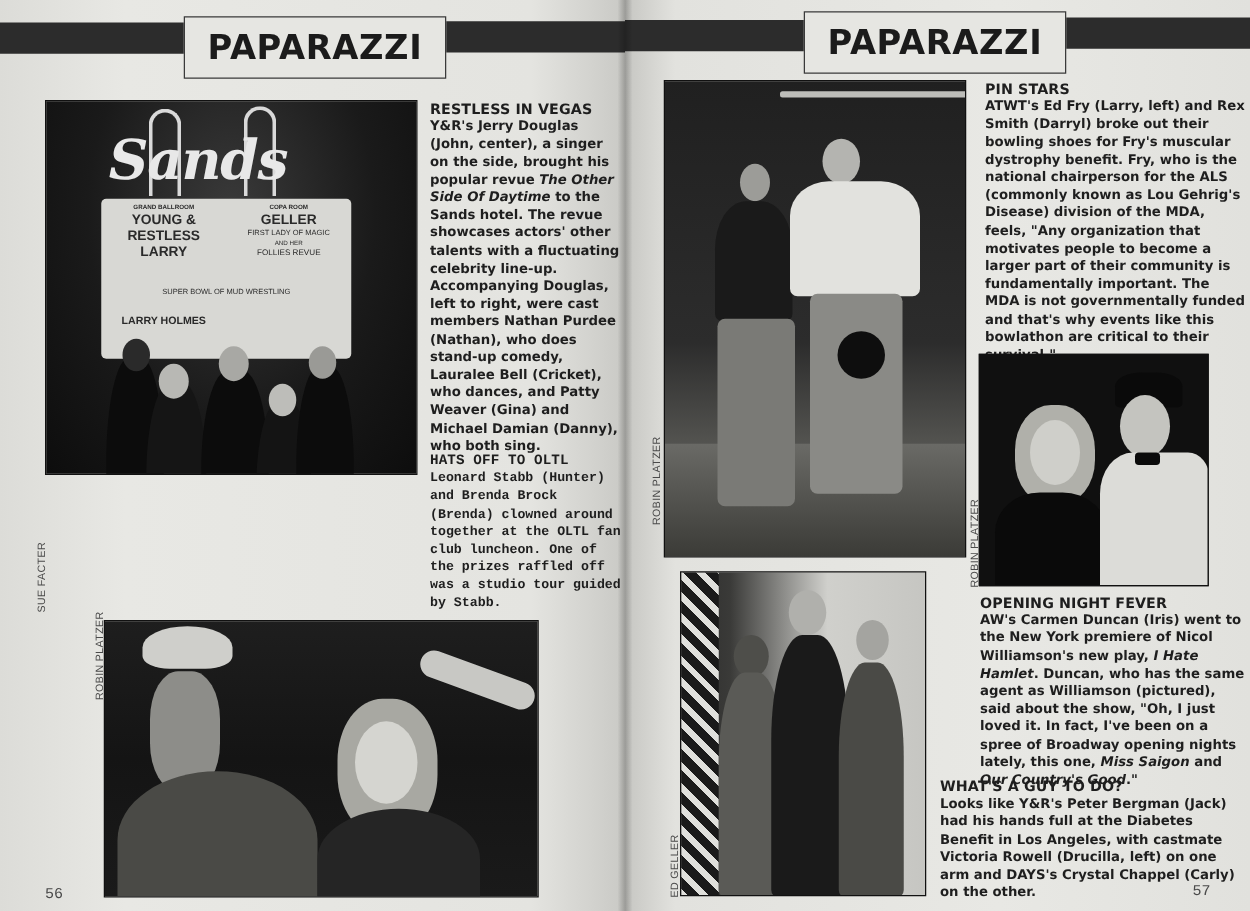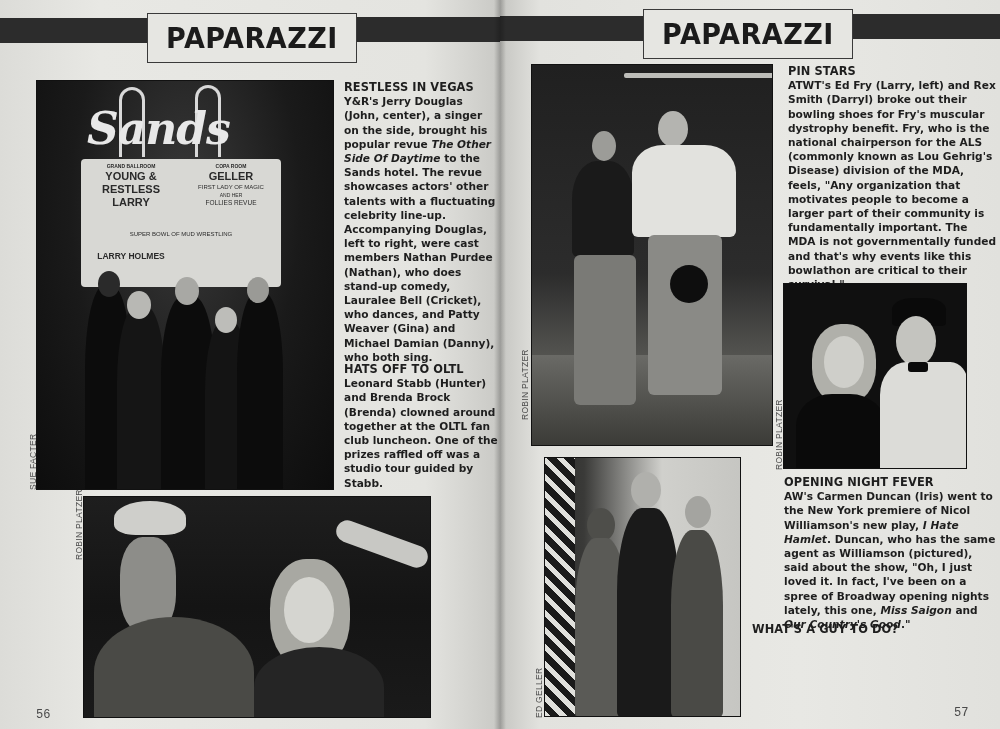--- a/index.html
+++ b/index.html
@@ -45,21 +45,21 @@
 <body>
 
 <div class="page left">
 
   <div class="header-bar" style="left:0; top:18px; width:148px;"></div>
   <div class="header-bar" style="left:356px; top:17px; width:144px;"></div>
   <div class="header-box" style="left:147px; top:13px; width:210px; height:50px;">
     <span class="header-title">PAPARAZZI</span>
   </div>
 
-  <div class="photo" style="left:36px; top:80px; width:298px; height:410px; background: radial-gradient(ellipse at 50% 30%, #3a3a3a 0%, #1a1a1a 55%, #0d0d0d 100%);">
+  <div class="photo" style="left:36px; top:80px; width:298px; height:300px; background: radial-gradient(ellipse at 50% 30%, #3a3a3a 0%, #1a1a1a 55%, #0d0d0d 100%);">
 
     <div class="sign-pole" style="left:82px; top:6px; width:26px; height:70px;"></div>
     <div class="sign-pole" style="left:158px; top:4px; width:26px; height:72px;"></div>
     <div class="sign-logo" style="left:50px; top:22px;">Sands</div>
     <div class="sign-board" style="left:44px; top:78px; width:200px; height:128px;">
       <div class="sign-line" style="left:10px; top:4px; width:80px; font-size:5px;">GRAND BALLROOM</div>
       <div class="sign-line" style="left:8px; top:11px; width:84px; font-size:11px;">YOUNG &amp;</div>
       <div class="sign-line" style="left:4px; top:24px; width:92px; font-size:11px;">RESTLESS</div>
       <div class="sign-line" style="left:8px; top:37px; width:84px; font-size:11px;">LARRY</div>
       <div class="sign-line" style="left:110px; top:4px; width:80px; font-size:5px;">COPA ROOM</div>
@@ -82,21 +82,21 @@
     <div class="person" style="left:200px; top:212px; width:46px; height:200px;"></div>
     <div class="face" style="left:210px; top:196px; width:22px; height:26px; background:#9a9a96;"></div>
   </div>
   <div class="credit" style="left:28px; top:490px;">SUE FACTER</div>
 
   <div class="story" style="left:344px; top:80px; width:156px;">
     <span class="story-title">RESTLESS IN VEGAS</span>
     <span class="story-body"><span>Y&amp;R's Jerry Douglas (John, center), a singer on the side, brought his popular revue </span><i>The Other Side Of Daytime</i><span> to the Sands hotel. The revue showcases actors' other talents with a fluctuating celebrity line-up. Accompanying Douglas, left to right, were cast members Nathan Purdee (Nathan), who does stand-up comedy, Lauralee Bell (Cricket), who dances, and Patty Weaver (Gina) and Michael Damian (Danny), who both sing.</span></span>
   </div>
 
-  <div class="story" style="left:344px; top:362px; width:156px;">
+  <div class="story" style="left:344px; top:362px; width:156px;font-family:Liberation Mono, monospace;">
     <span class="story-title">HATS OFF TO OLTL</span>
     <span class="story-body">Leonard Stabb (Hunter) and Brenda Brock (Brenda) clowned around together at the OLTL fan club luncheon. One of the prizes raffled off was a studio tour guided by Stabb.</span>
   </div>
 
   <div class="photo" style="left:83px; top:496px; width:348px; height:222px; background: linear-gradient(180deg, #1e1e1e 0%, #141414 50%, #1a1a1a 100%);">
     <div class="face" style="left:30px; top:4px; width:72px; height:34px; background:#cfcfcb; border-radius:50% 50% 30% 30%;"></div>
     <div class="face" style="left:36px; top:40px; width:56px; height:96px; background:#8d8d89; border-radius:40%;"></div>
     <div class="person" style="left:10px; top:120px; width:160px; height:110px; background:#4a4a46; border-radius:50% 50% 0 0;"></div>
     <div class="face" style="left:186px; top:62px; width:80px; height:110px; background:#a8a8a2; border-radius:45%;"></div>
     <div class="face" style="left:200px; top:80px; width:50px; height:66px; background:#d5d5d0;"></div>
@@ -145,20 +145,21 @@
   </div>
   <div class="credit" style="left:274px; top:470px;">ROBIN PLATZER</div>
 
   <div class="story" style="left:284px; top:475px; width:214px;">
     <span class="story-title">OPENING NIGHT FEVER</span>
     <span class="story-body"><span>AW's Carmen Duncan (Iris) went to the New York premiere of Nicol Williamson's new play, </span><i>I Hate Hamlet</i><span>. Duncan, who has the same agent as Williamson (pictured), said about the show, "Oh, I just loved it. In fact, I've been on a spree of Broadway opening nights lately, this one, </span><i>Miss Saigon</i><span> and </span><i>Our Country's Good</i><span>."</span></span>
   </div>
 
   <div class="story" style="left:252px; top:622px; width:240px;">
     <span class="story-title">WHAT'S A GUY TO DO?</span>
+    <span class="story-body">Looks like Y&amp;R's Peter Bergman (Jack) had his hands full at the Diabetes Benefit in Los Angeles, with castmate Victoria Rowell (Drucilla, left) on one arm and DAYS's Crystal Chappel (Carly) on the other.</span>
   </div>
 
   <div class="photo" style="left:44px; top:457px; width:197px; height:260px; background: linear-gradient(90deg, #2a2a2a 0%, #3a3a38 20%, #d0d0cc 60%, #c6c6c2 100%);">
     <div class="face" style="left:0; top:0; width:30px; height:260px; background: repeating-linear-gradient(45deg,#e0e0dc 0 5px,#1a1a1a 5px 12px); border-radius:0;"></div>
     <div class="face" style="left:42px; top:50px; width:28px; height:34px; background:#4e4e4a;"></div>
     <div class="person" style="left:30px; top:80px; width:52px; height:180px; background:#5a5a56;"></div>
     <div class="face" style="left:86px; top:14px; width:30px; height:36px; background:#b0b0ac;"></div>
     <div class="person" style="left:72px; top:50px; width:62px; height:210px; background:#1a1a1a;"></div>
     <div class="face" style="left:140px; top:38px; width:26px; height:32px; background:#a4a4a0;"></div>
     <div class="person" style="left:126px; top:72px; width:52px; height:188px; background:#4a4a46;"></div>

